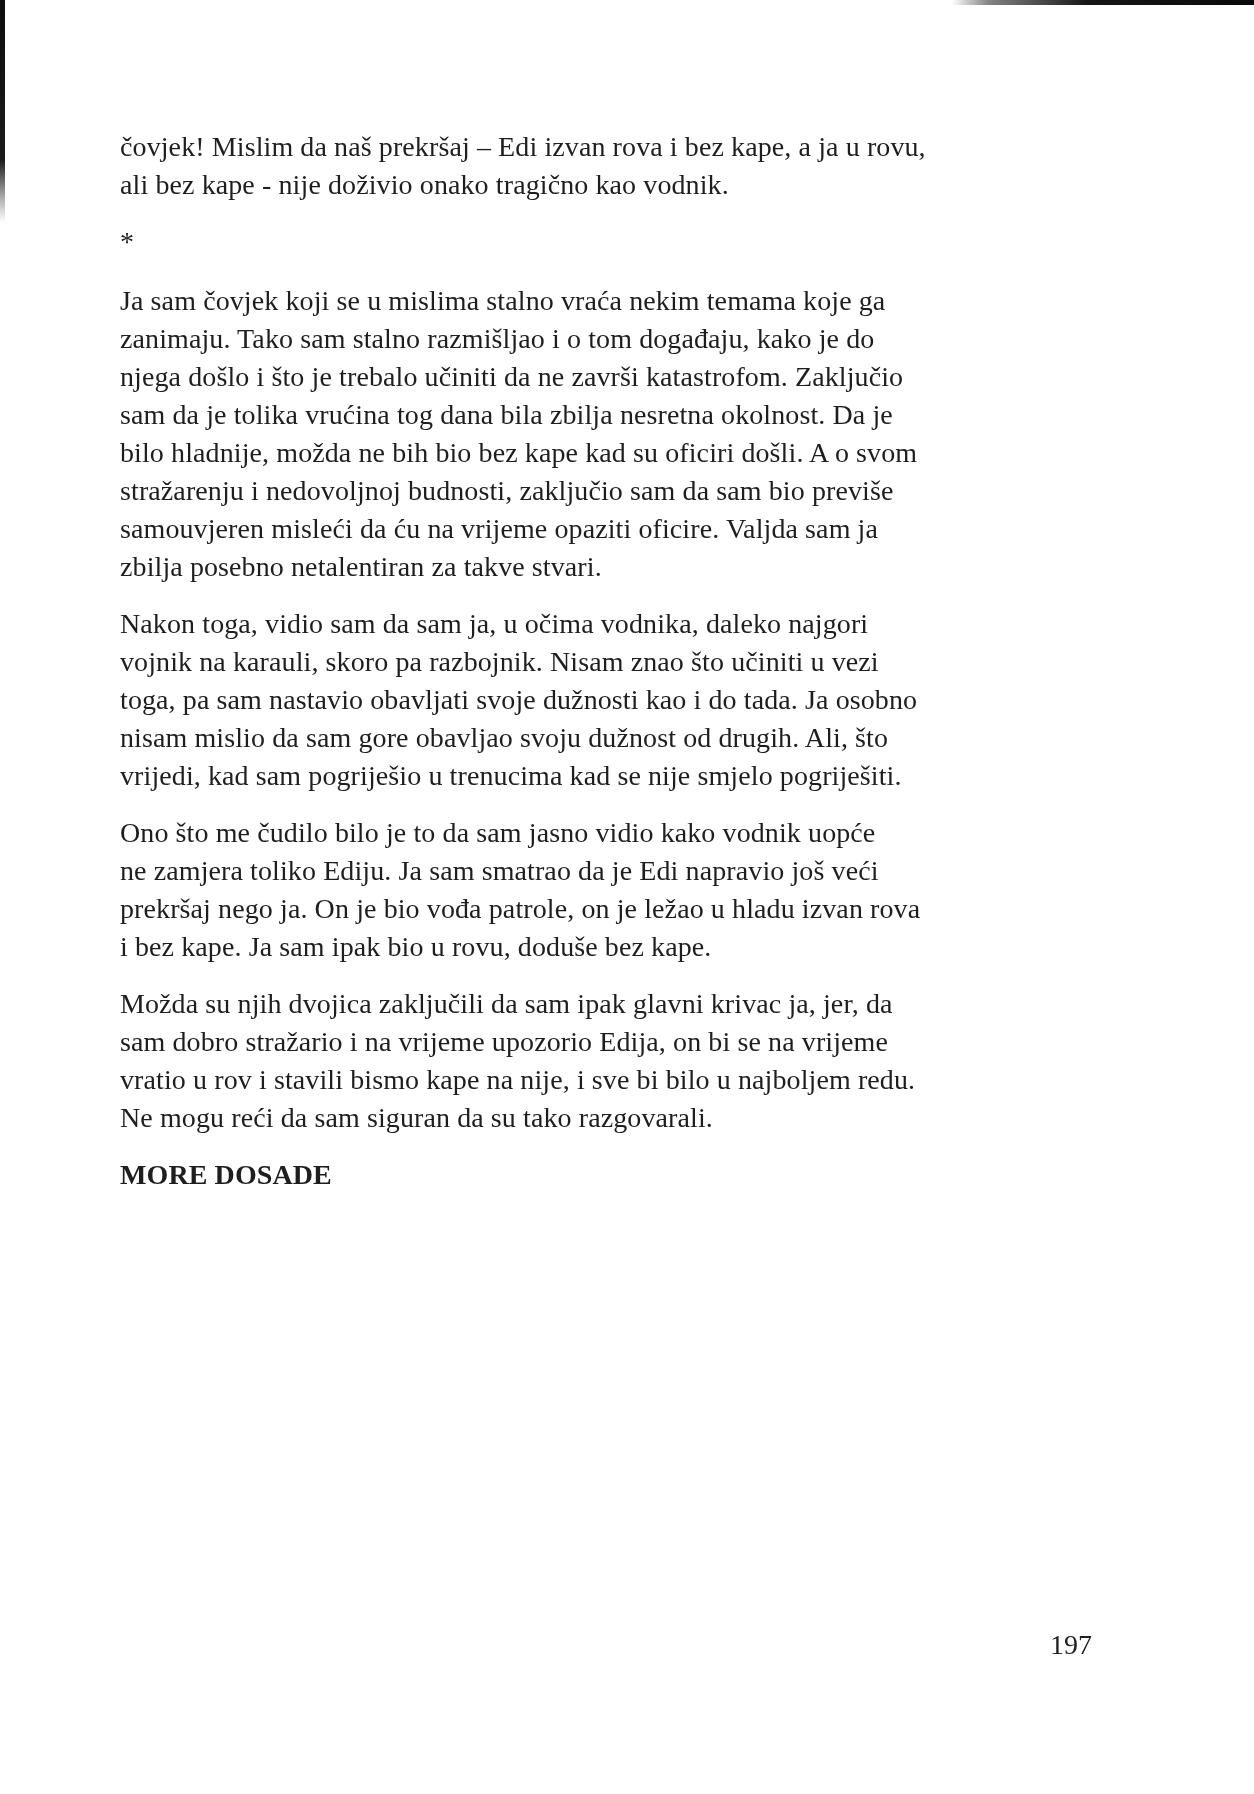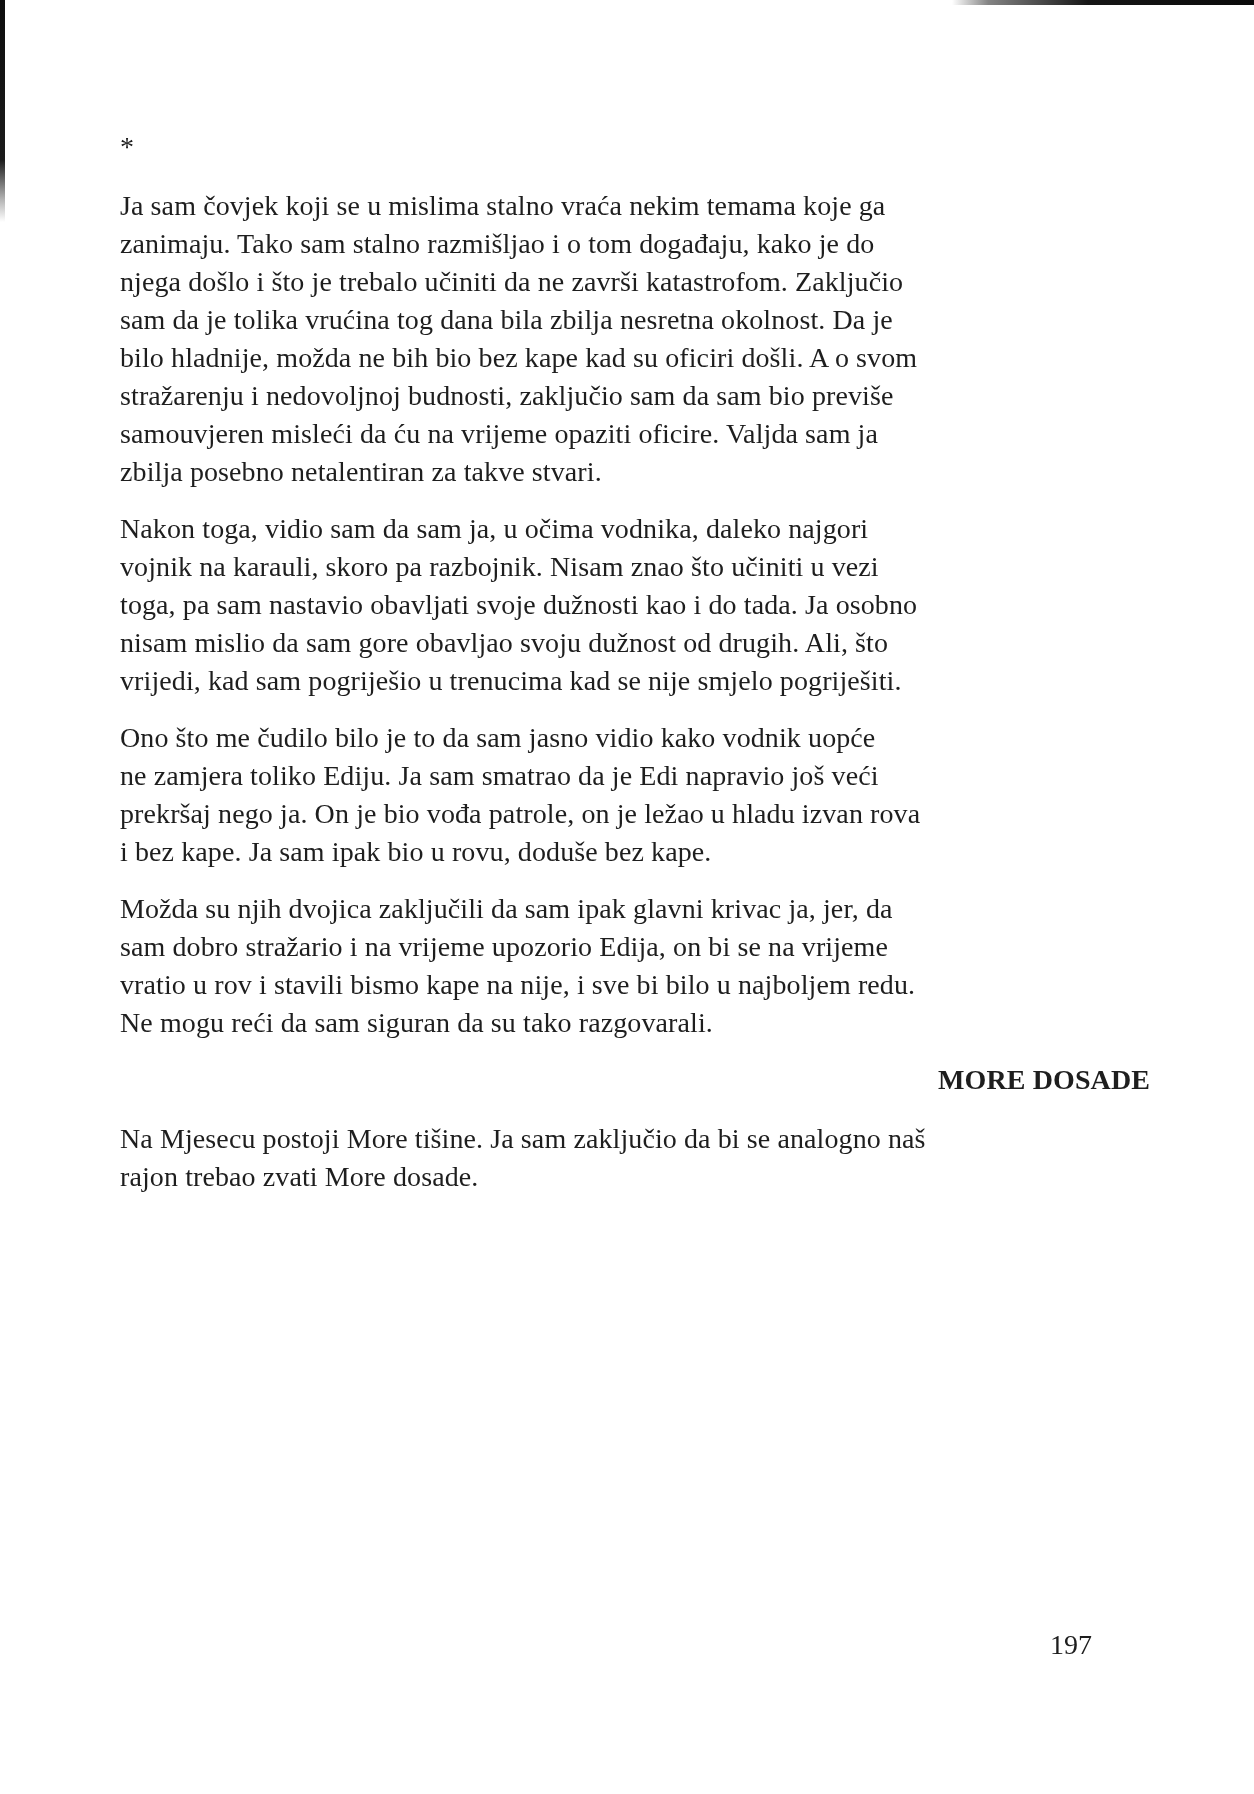--- a/index.html
+++ b/index.html
@@ -44,41 +44,42 @@
   }
   .block-body {
     margin-bottom: 19px;
   }
   .block-separator {
     margin-bottom: 21px;
     font-size: 24px;
   }
   .block-heading {
     margin-top: 11px;
-    margin-bottom: 21px;
+    margin-bottom: 47px;
     font-weight: bold;
     font-size: 30px;
     letter-spacing: 0.4px;
-    text-align: right;
   }
   .page-number {
     position: absolute;
     top: 1626px;
     right: 162px;
     font-size: 28px;
     line-height: 38px;
   }
 </style>
 </head>
 <body>
 
 <div class="scan-edge-top"></div>
 <div class="scan-edge-left"></div>
 
 <div class="page-text">
+    <p class="block-body">čovjek! Mislim da naš prekršaj – Edi izvan rova i bez kape, a ja u rovu,
+ali bez kape - nije doživio onako tragično kao vodnik.</p>
     <p class="block-separator">*</p>
     <p class="block-body">Ja sam čovjek koji se u mislima stalno vraća nekim temama koje ga
 zanimaju. Tako sam stalno razmišljao i o tom događaju, kako je do
 njega došlo i što je trebalo učiniti da ne završi katastrofom. Zaključio
 sam da je tolika vrućina tog dana bila zbilja nesretna okolnost. Da je
 bilo hladnije, možda ne bih bio bez kape kad su oficiri došli. A o svom
 stražarenju i nedovoljnoj budnosti, zaključio sam da sam bio previše
 samouvjeren misleći da ću na vrijeme opaziti oficire. Valjda sam ja
 zbilja posebno netalentiran za takve stvari.</p>
     <p class="block-body">Nakon toga, vidio sam da sam ja, u očima vodnika, daleko najgori
@@ -88,17 +89,15 @@
 vrijedi, kad sam pogriješio u trenucima kad se nije smjelo pogriješiti.</p>
     <p class="block-body">Ono što me čudilo bilo je to da sam jasno vidio kako vodnik uopće
 ne zamjera toliko Ediju. Ja sam smatrao da je Edi napravio još veći
 prekršaj nego ja. On je bio vođa patrole, on je ležao u hladu izvan rova
 i bez kape. Ja sam ipak bio u rovu, doduše bez kape.</p>
     <p class="block-body">Možda su njih dvojica zaključili da sam ipak glavni krivac ja, jer, da
 sam dobro stražario i na vrijeme upozorio Edija, on bi se na vrijeme
 vratio u rov i stavili bismo kape na nije, i sve bi bilo u najboljem redu.
 Ne mogu reći da sam siguran da su tako razgovarali.</p>
     <p class="block-heading">MORE DOSADE</p>
-    <p class="block-body">Na Mjesecu postoji More tišine. Ja sam zaključio da bi se analogno naš
-rajon trebao zvati More dosade.</p>
   </div>
 
 <div class="page-number">197</div>
 
 </body></html>

